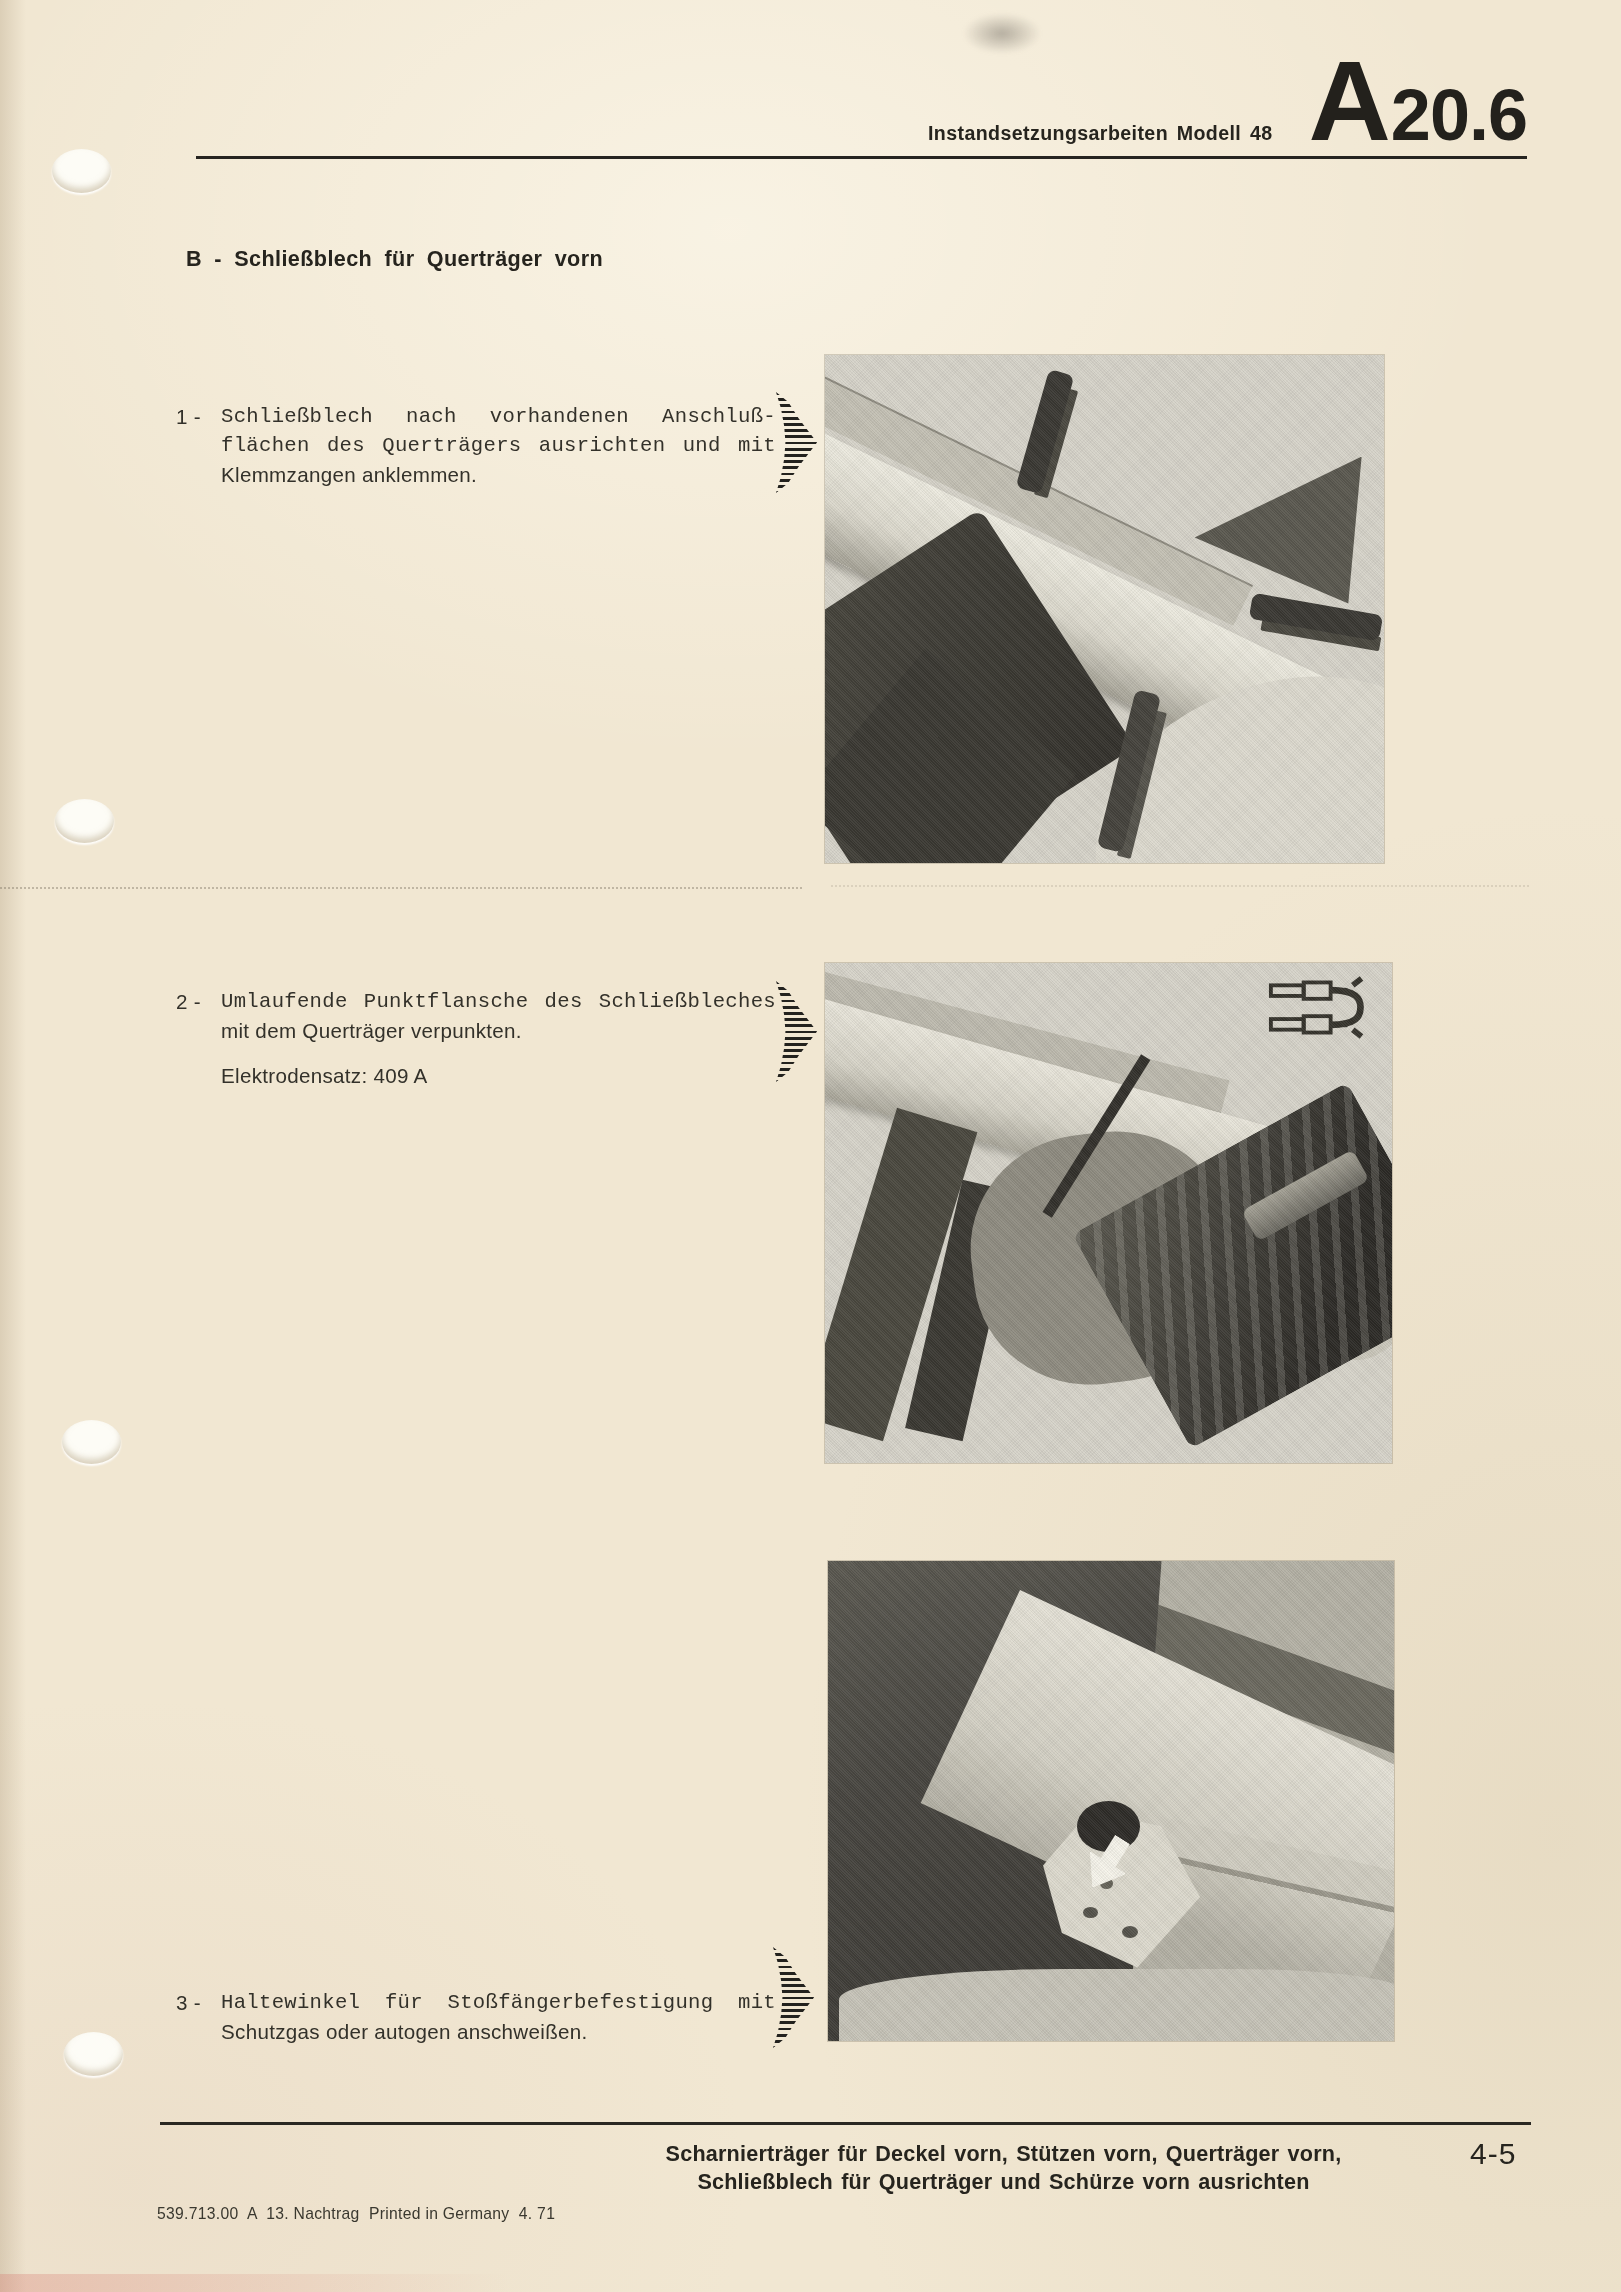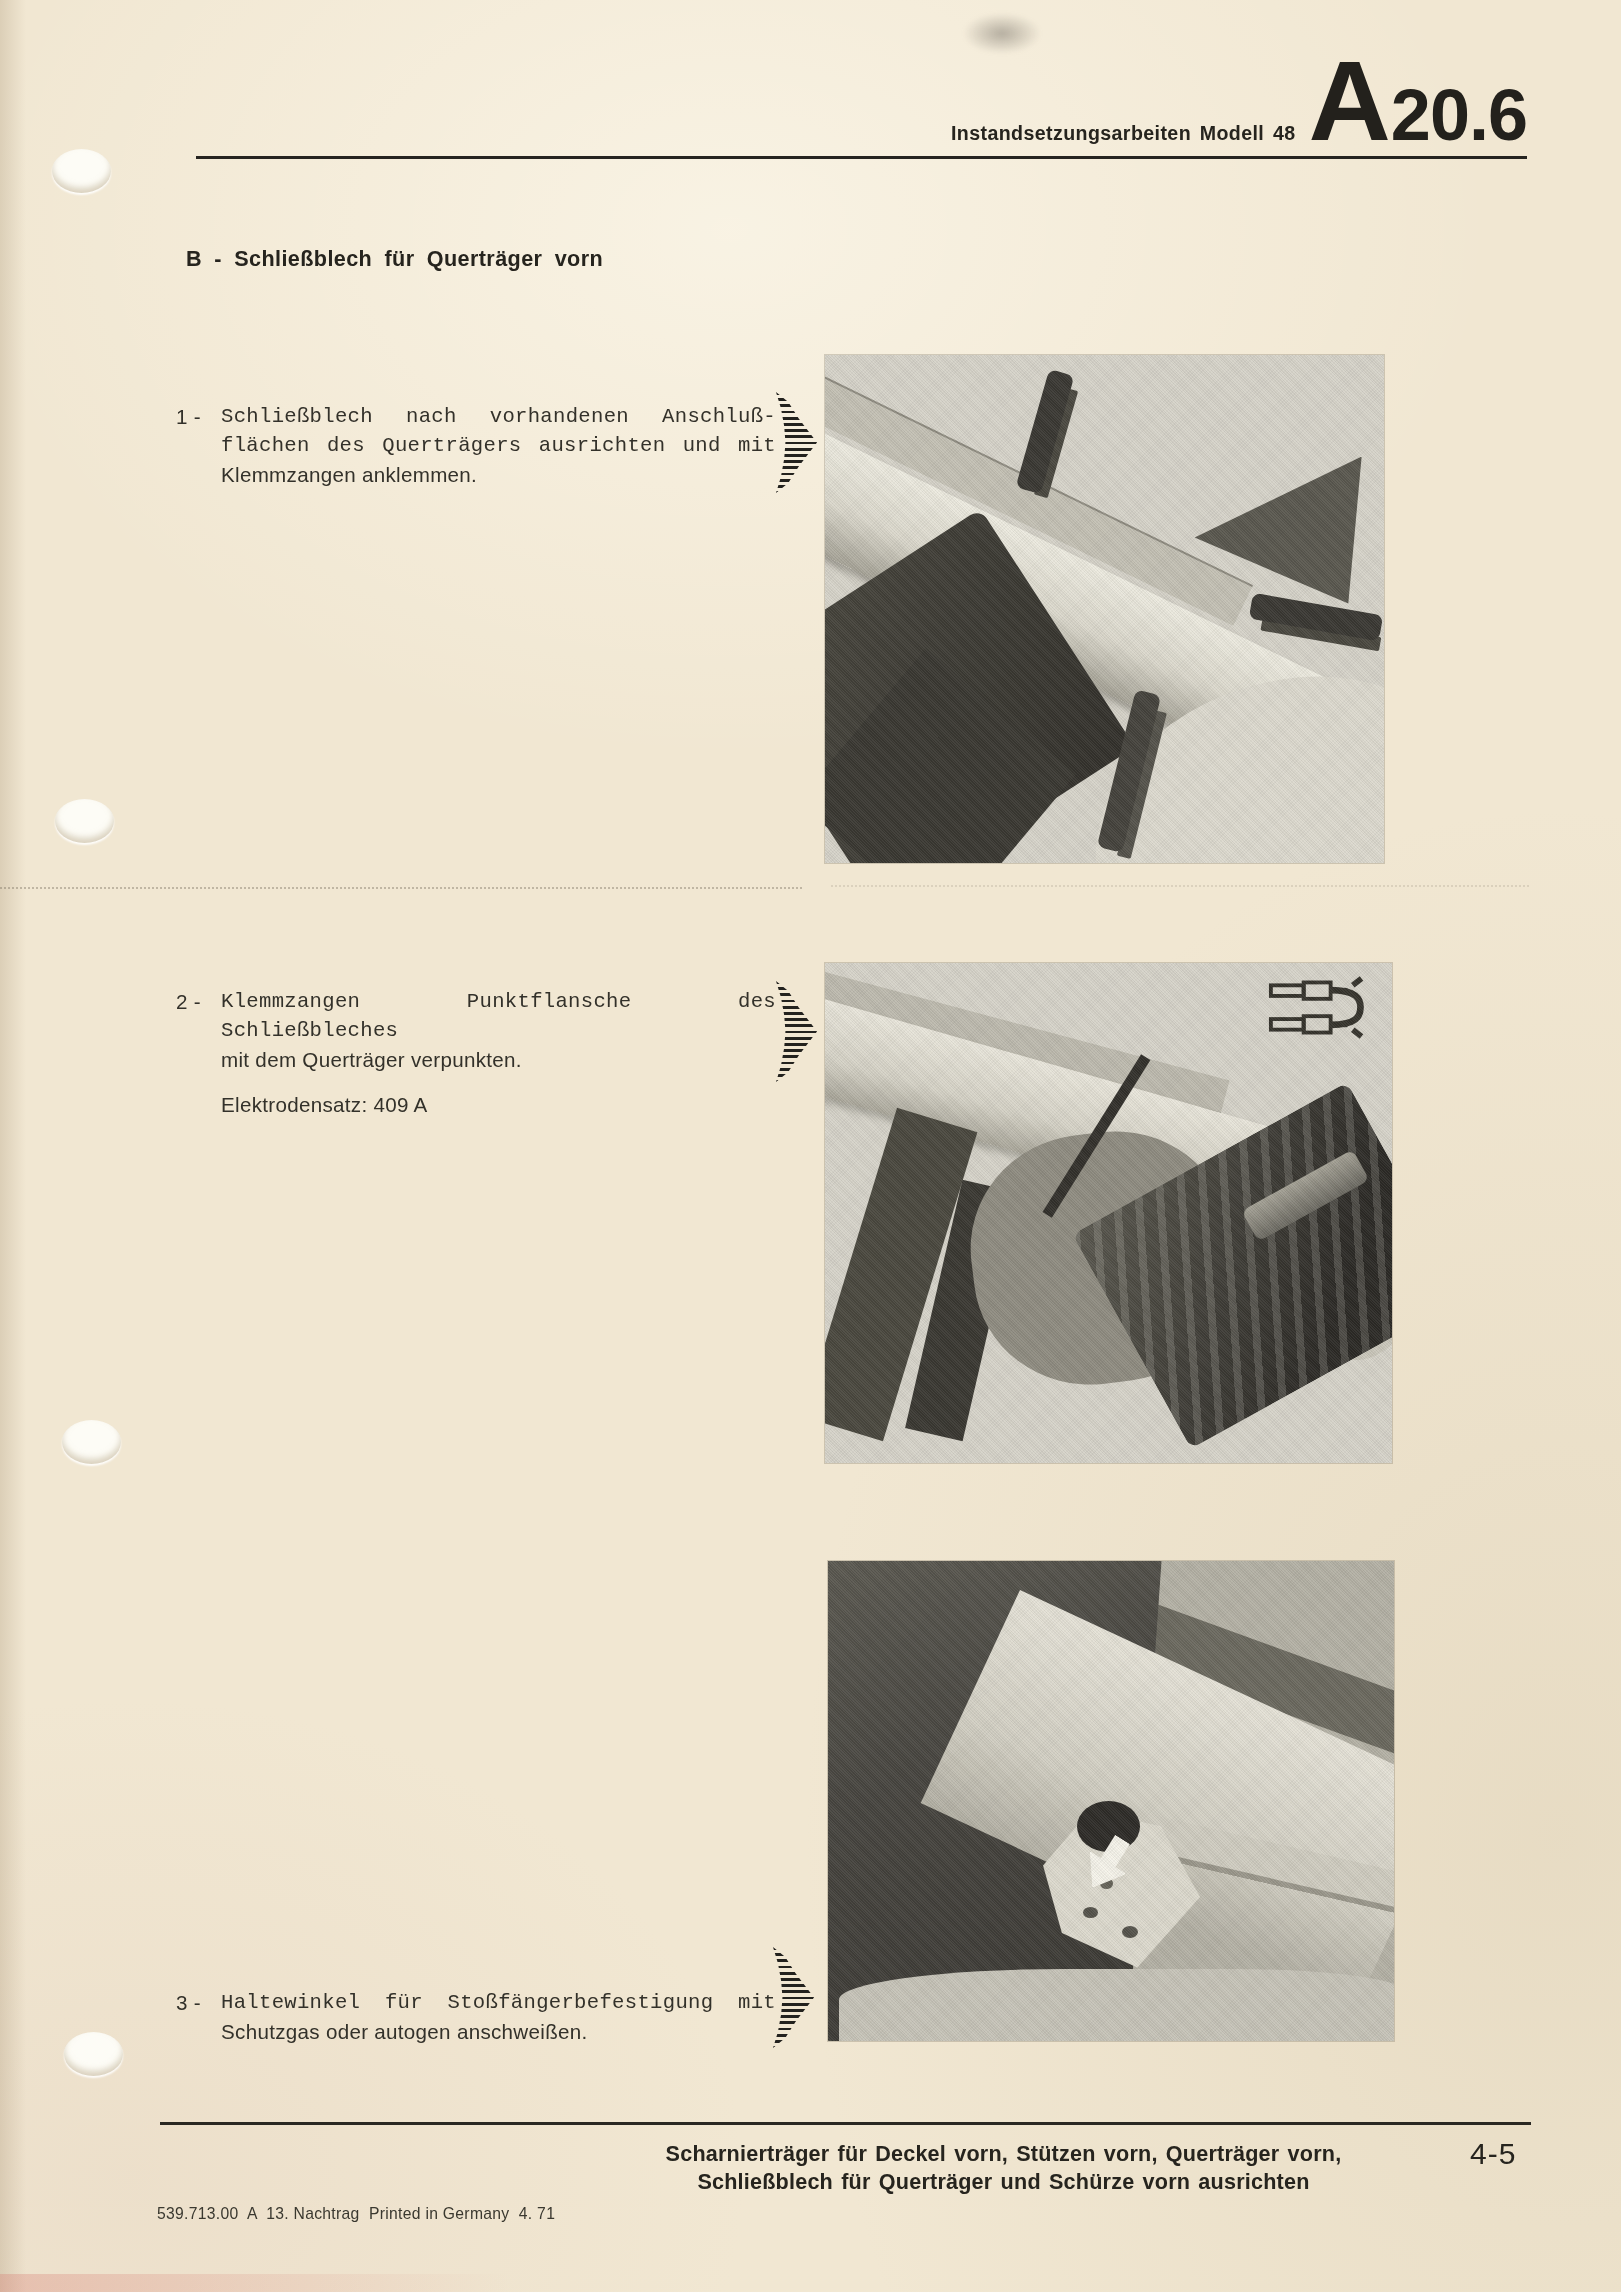--- a/index.html
+++ b/index.html
@@ -34,21 +34,21 @@
     box-shadow: inset 0 -4.9px 6.9px rgba(190,175,145,.55), 0 2px 2px rgba(255,255,255,.9);
   }
   .hole.h1{left:52px;top:149px;}
   .hole.h2{left:55px;top:799px;}
   .hole.h3{left:62px;top:1420px;}
   .hole.h4{left:64px;top:2032px;}
 
   
   .header{
     position:absolute;top:44px;right:94px;
-    display:flex;align-items:baseline;gap:13px;color:#26241e;margin-left:33px;
+    display:flex;align-items:baseline;gap:36px;color:#26241e;margin-left:33px;
   }
   .header .title{font-size:19.6px;font-weight:700;letter-spacing:0.4px;word-spacing:2.9px;}
   .code{display:flex;align-items:baseline;gap:2px;font-weight:700;color:#23211c;}
   .code .letter{font-size:114px;line-height:1;letter-spacing:-2px;}
   .code .number{font-size:72px;line-height:1;letter-spacing:-1px;}
   .rule-top{
     position:absolute;left:196px;top:156px;width:1331px;height:2.9px;background:#262420;
   }
 
   
@@ -228,21 +228,21 @@
     <div class="shape p1-arch2"></div>
     <div class="shape p1-fender"></div>
     <div class="shape p1-plier-top"></div>
     <div class="shape p1-plier-right"></div>
     <div class="shape p1-plier-bottom"></div>
   </div>
 
   <div class="step step2">
     <span class="label">2 -</span>
     <span class="lines">
-      <span class="step-line j">Klemmzangen Punktflansche des Schließbleches</span>
+      <span class="step-line j">Umlaufende Punktflansche des Schließbleches</span>
       <span class="step-line">mit dem Querträger verpunkten.</span>
       <span class="step-line step-note">Elektrodensatz: 409 A</span>
     </span>
   </div>
   <div class="pointer a2"></div>
 
   <div class="photo photo2">
     <div class="shape p2-rail"></div>
     <div class="shape p2-beam"></div>
     <div class="shape p2-frame1"></div>

